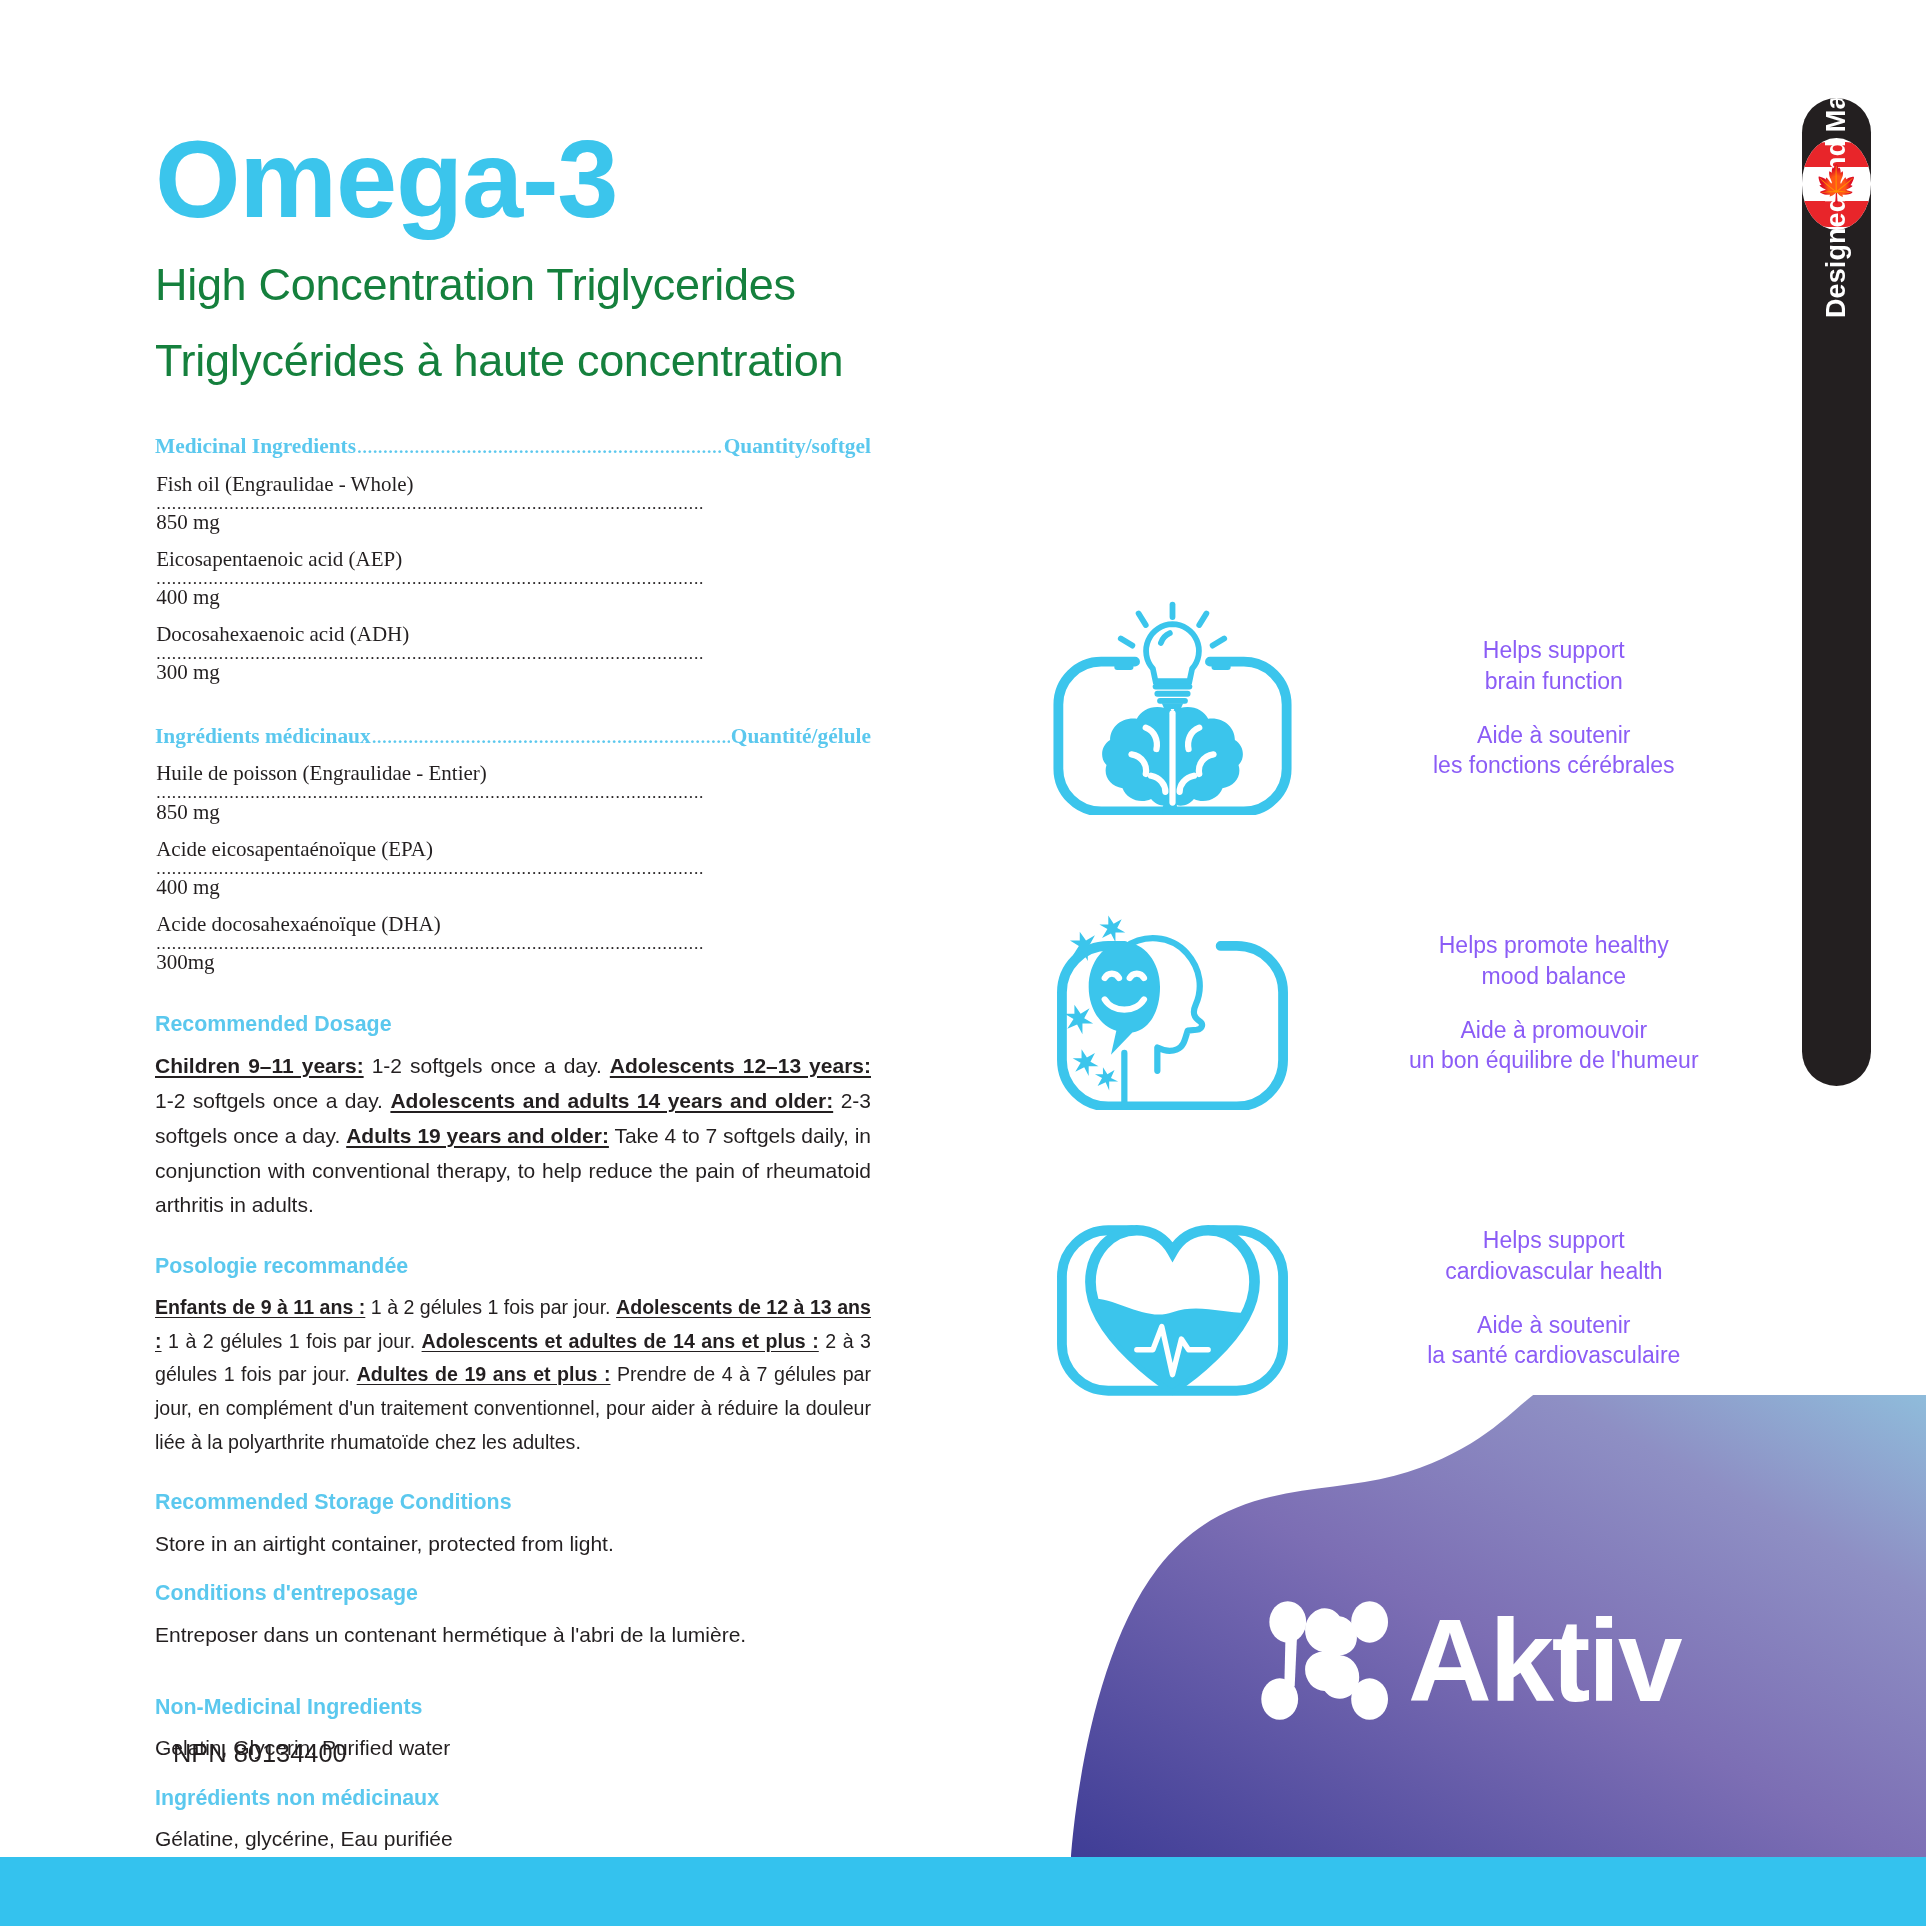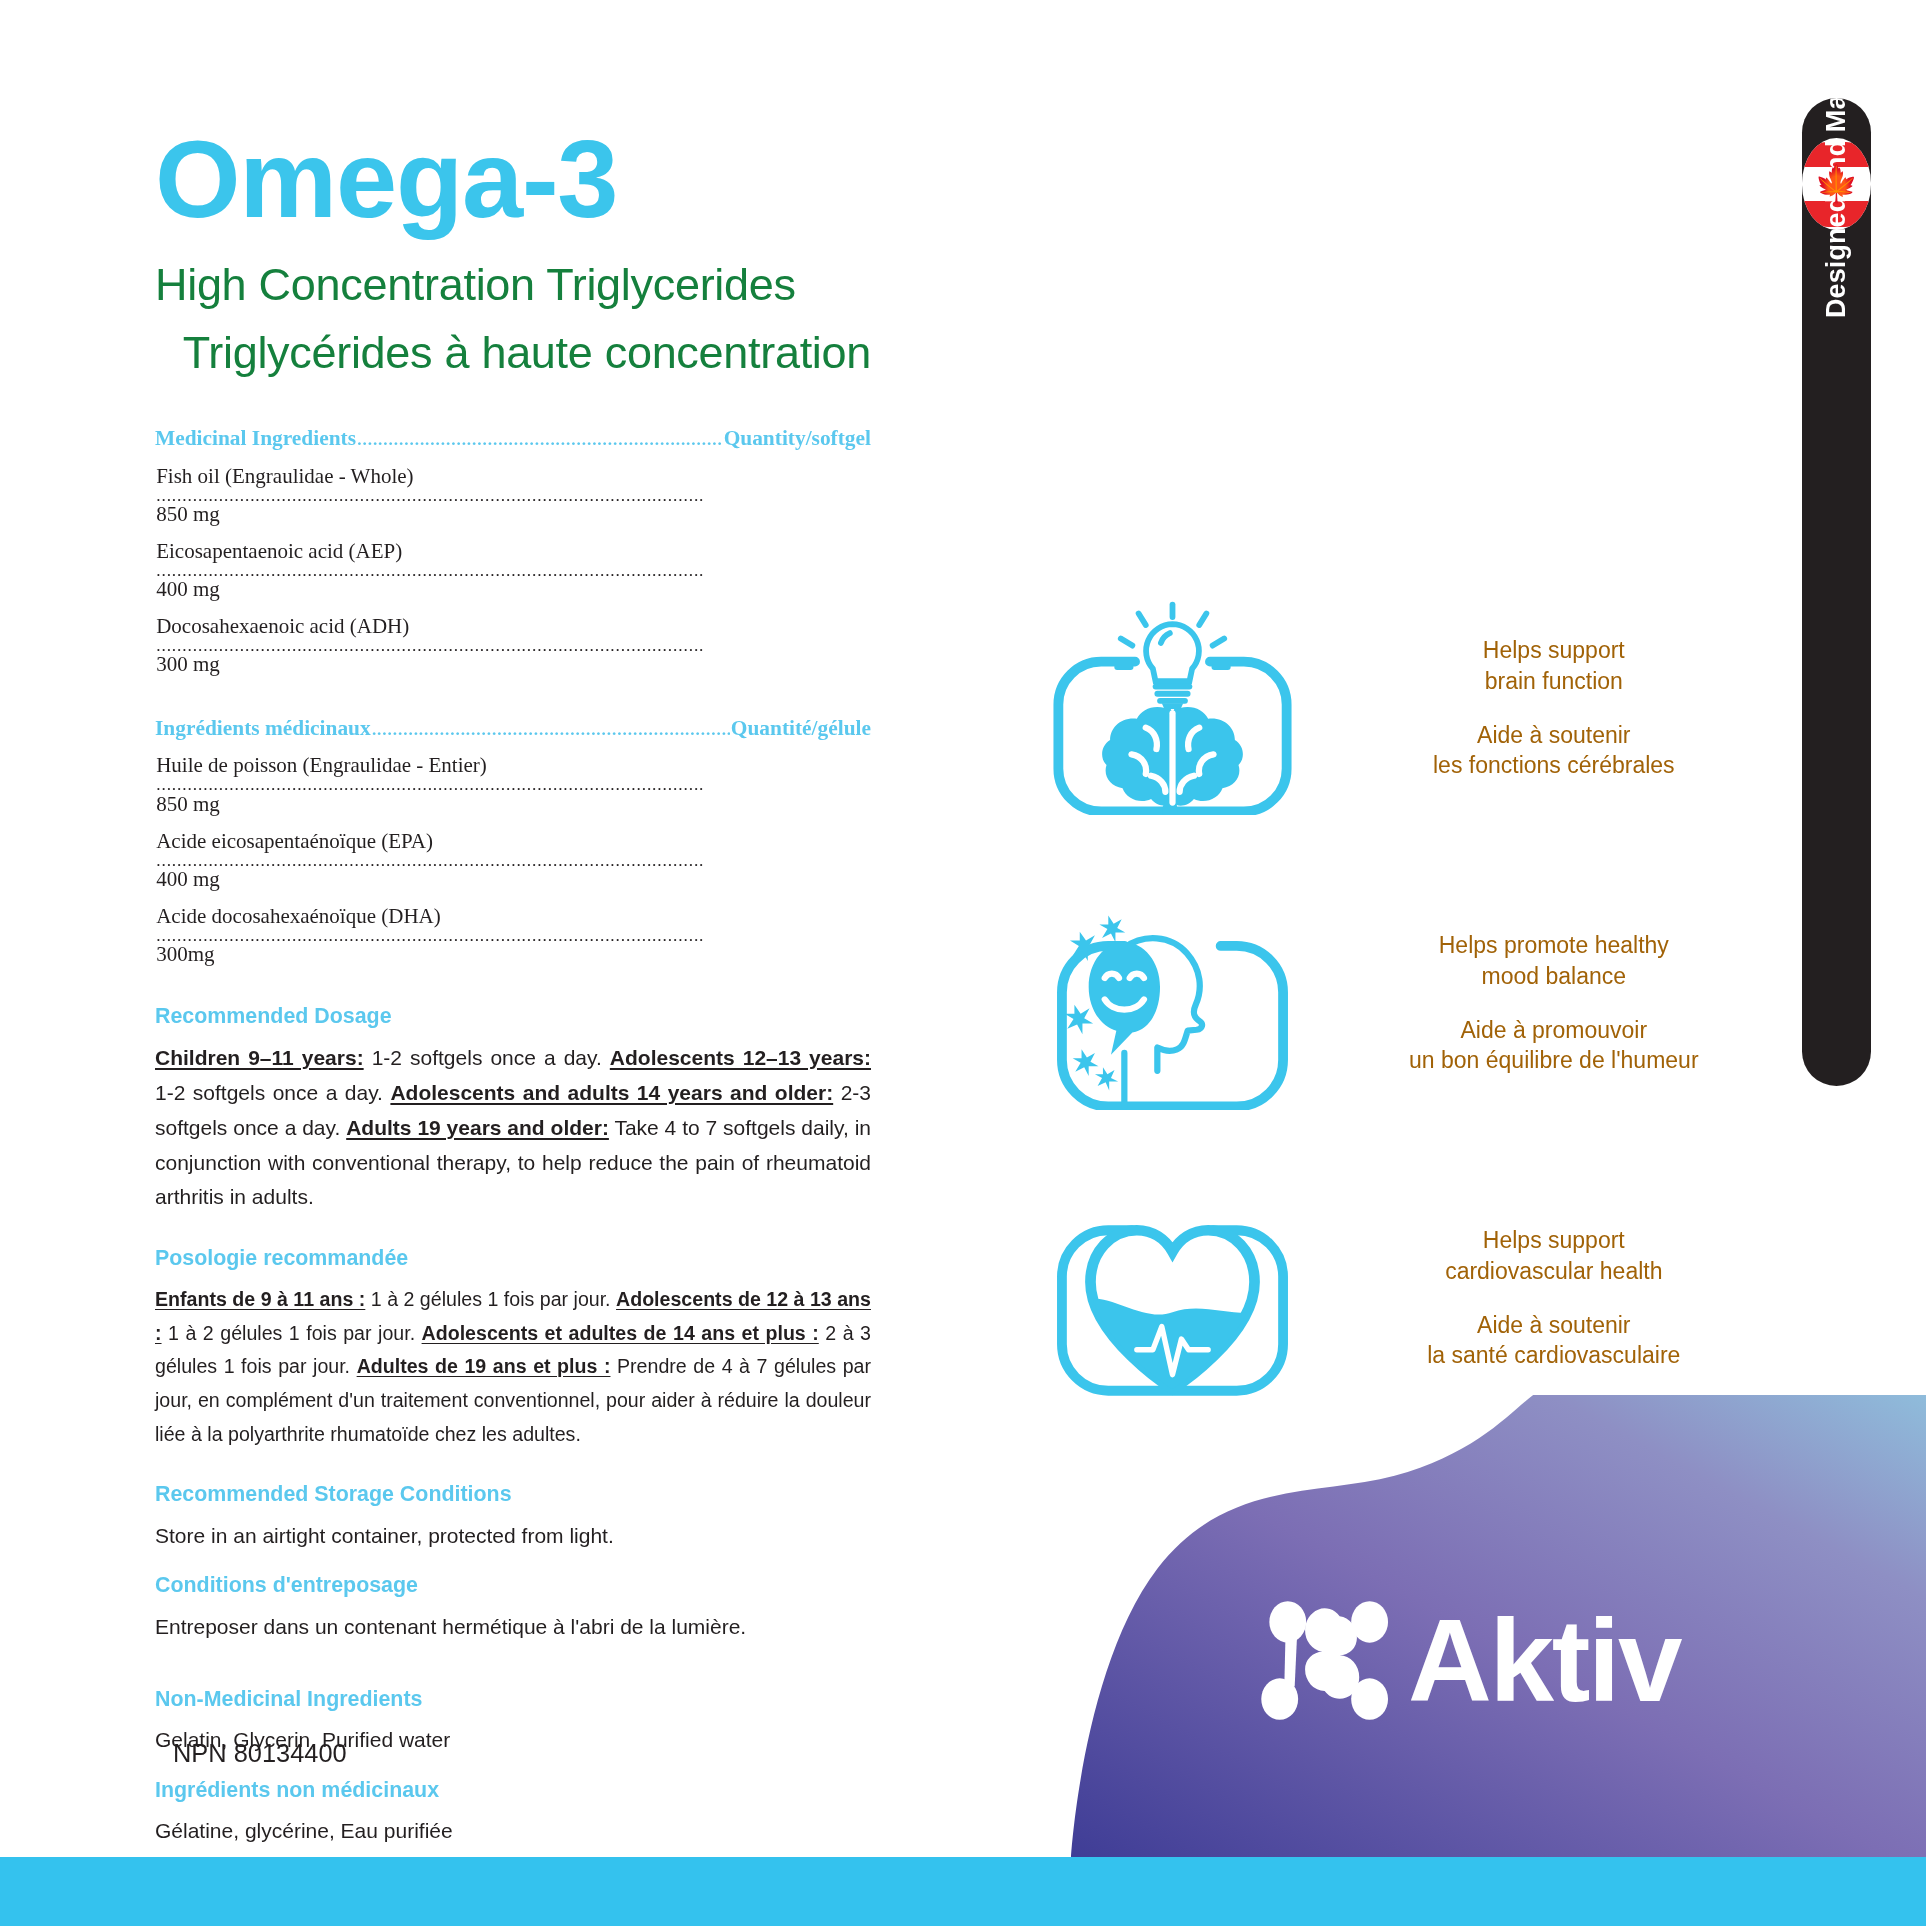--- a/index.html
+++ b/index.html
@@ -45,21 +45,21 @@
   .left-col{position:absolute;left:155px;top:0;width:716px;}
 
   .product-title{
     color:#3BC5EC;font-size:110px;font-weight:700;letter-spacing:-1.2px;
     line-height:1;margin:0;padding-top:124px;
   }
   .subtitle-en,.subtitle-fr{
     color:#15803d;font-size:45px;font-weight:400;line-height:1.28;letter-spacing:-0.3px;
   }
   .subtitle-en{margin-top:22px;}
-  .subtitle-fr{margin-top:10px;text-align:right;}
+  .subtitle-fr{margin-top:18px;}
 
   
   .ing-block{margin-top:39px;font-family:Liberation Serif, serif;}
   .ing-row{display:flex;align-items:baseline;font-size:21px;line-height:1;padding:8px 0;}
   .ing-row .nm{white-space:nowrap;}
   .ing-row .dots{flex:1;overflow:hidden;white-space:nowrap;margin:0 1.2px;letter-spacing:0.9px;font-size:17.3px;}
   .ing-row .qt{white-space:nowrap;}
   .ing-head{color:#5BC8EE;font-weight:700;font-size:21.4px;}
   .ing-head .dots{color:#5BC8EE;}
   .ing-item{color:#231f20;flex-direction:column;}
@@ -76,21 +76,21 @@
   .sec-tight{margin-top:19.6px;}
   .sec-gap{margin-top:42px;}
 
   .npn{position:absolute;left:173px;top:1739px;color:#231f20;font-size:25.4px;}
 
   
   .benefits{position:absolute;left:1034px;top:601px;width:751px;}
   .benefit{display:flex;align-items:center;margin-bottom:81px;}
   .benefit .ico{width:277px;height:214px;flex:0 0 277px;}
   .benefit .ico svg{display:block;width:100%;height:100%;}
-  .benefit .txt{flex:1;text-align:center;color:#a16207;font-size:23px;line-height:1.32;padding-left:11.6px;}
+  .benefit .txt{flex:1;text-align:center;color:#8b5cf6;font-size:23px;line-height:1.32;padding-left:11.6px;}
   .benefit .txt .fr{margin-top:24px;}
 
   
   .aktiv{position:absolute;left:1254px;top:1600px;display:flex;align-items:center;}
   .aktiv .mark{width:139px;height:121px;flex:0 0 139px;}
   .aktiv .mark svg{display:block;width:100%;height:100%;}
   .aktiv .word{color:#ffffff;font-size:116px;font-weight:700;letter-spacing:-2.3px;line-height:1;margin-left:15px;}
 </style>
 </head>
 <body>

